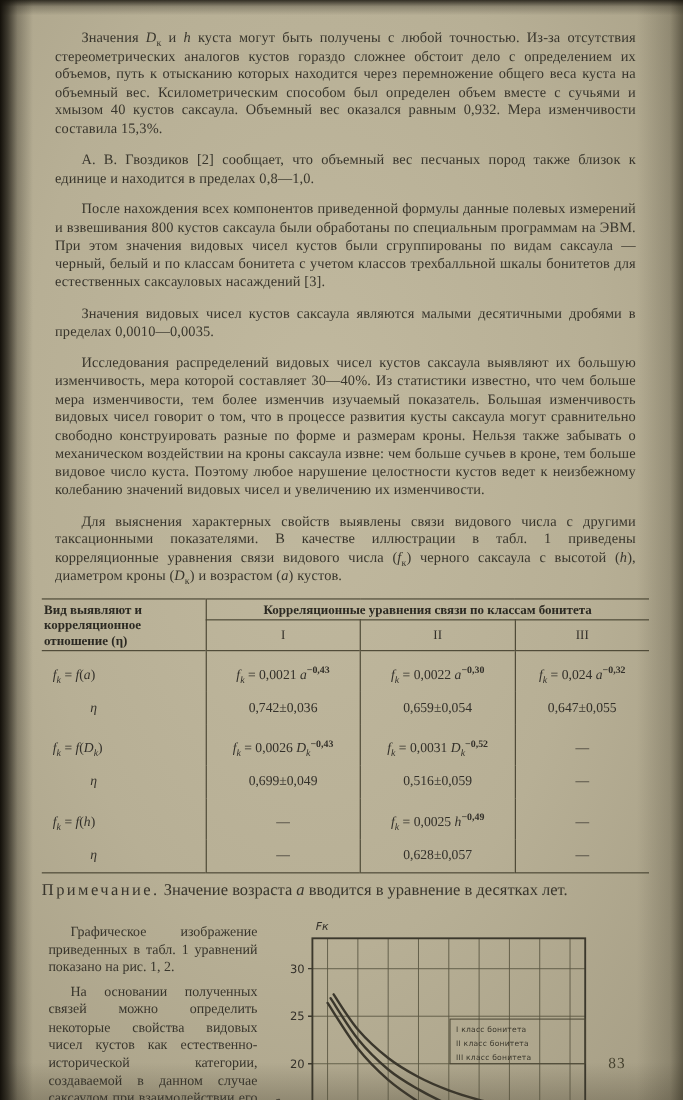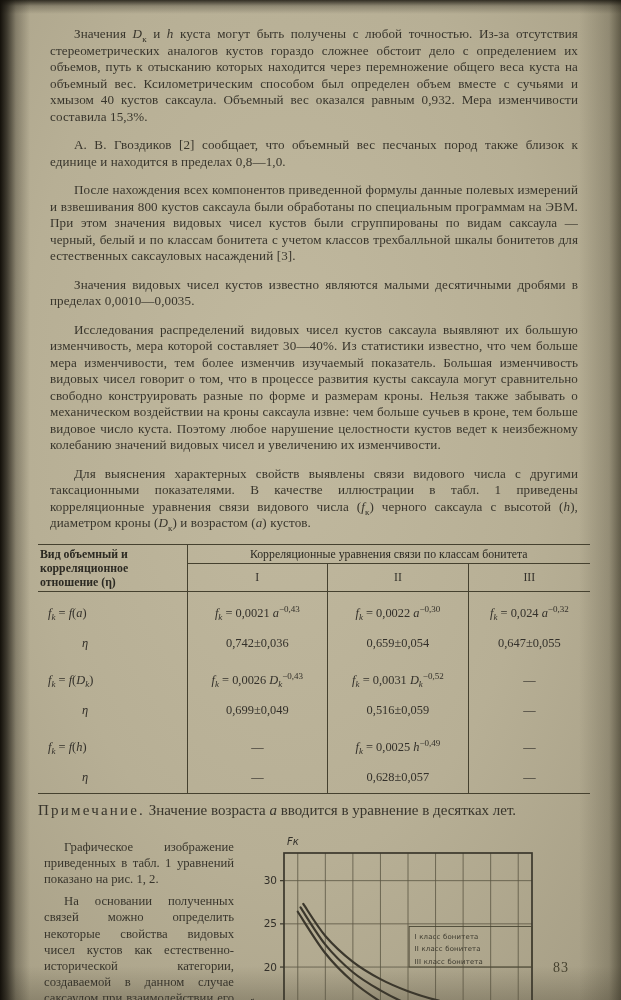--- a/index.html
+++ b/index.html
@@ -17,28 +17,28 @@
       linear-gradient(0deg,rgba(64,58,42,.28) 0px,rgba(64,58,42,0) 34px),
       radial-gradient(ellipse at 46% 40%,#c1b99f 0%,#b7af95 55%,#a59d84 100%);
   }
   .content{position:absolute;left:38px;top:14px;width:552px;}
   .bodytext p{
     margin:12px;font-size:13.1px;line-height:16.5px;text-align:justify;
     text-indent:24px;letter-spacing:.1px;
   }
   i{font-style:italic;}
   sub{font-size:9px;line-height:0;}
-  sup{font-size:9px;line-height:0;}
+  sup{font-size:9px;line-height:0;font-weight:bold;}
   .table-label{font-style:italic;text-align:right;font-size:12.5px;margin-top:8px;padding-right:4px;}
   .table-title{text-align:center;font-weight:bold;font-size:13.2px;margin-top:2px;letter-spacing:.4px;}
   table.tbl{width:100%;border-collapse:collapse;margin-top:5px;font-size:12.4px;color:#33302a;}
   table.tbl th,table.tbl td{font-weight:normal;padding:2px 4px;}
   .tbl thead th{font-size:11.8px;line-height:14px;vertical-align:middle;}
   .tbl .c0h{text-align:left;width:27%;border-right:1.2px solid #45412f;padding-left:2px;font-weight:bold;color:#2b2922;}
-  .tbl .spanh{border-bottom:1.1px solid #45412f;font-weight:normal;color:#2b2922;}
+  .tbl .spanh{border-bottom:1.1px solid #45412f;font-weight:bold;color:#2b2922;}
   .tbl .clsh{text-align:center;border-right:1.1px solid #45412f;font-weight:normal;padding:5px 0 6px;}
   .tbl .clsh.last{border-right:none;}
   .tbl{border-top:1.4px solid #45412f;}
   .tbl thead{border-bottom:1.4px solid #45412f;}
   .tbl tbody{border-bottom:1.3px solid #45412f;}
   .tbl tbody td{text-align:center;height:26px;margin-top:39px;}
   .tbl tbody td.c0{text-align:left;padding-left:10px;border-right:1.2px solid #45412f;}
   .tbl tbody td.c0.eta{padding-left:44px;}
   .tbl tbody td.mid{border-right:1.1px solid #45412f;}
   .tbl tbody tr.frow td{padding-top:9px;}
@@ -63,30 +63,30 @@
 </head>
 <body>
 
 <div class="page">
   <div class="content">
 
     <div class="bodytext">
       <p>Значения <i>D</i><sub>к</sub> и <i>h</i> куста могут быть получены с любой точностью. Из-за отсутствия стереометрических аналогов кустов гораздо сложнее обстоит дело с определением их объемов, путь к отысканию которых находится через перемножение общего веса куста на объемный вес. Ксилометрическим способом был определен объем вместе с сучьями и хмызом 40 кустов саксаула. Объемный вес оказался равным 0,932. Мера изменчивости составила 15,3%.</p>
       <p>А. В. Гвоздиков [2] сообщает, что объемный вес песчаных пород также близок к единице и находится в пределах 0,8—1,0.</p>
       <p>После нахождения всех компонентов приведенной формулы данные полевых измерений и взвешивания 800 кустов саксаула были обработаны по специальным программам на ЭВМ. При этом значения видовых чисел кустов были сгруппированы по видам саксаула — черный, белый и по классам бонитета с учетом классов трехбалльной шкалы бонитетов для естественных саксауловых насаждений [3].</p>
-      <p>Значения видовых чисел кустов известно являются малыми десятичными дробями в пределах 0,0010—0,0035.</p>
+      <p>Значения видовых чисел кустов саксаула являются малыми десятичными дробями в пределах 0,0010—0,0035.</p>
       <p>Исследования распределений видовых чисел кустов саксаула выявляют их большую изменчивость, мера которой составляет 30—40%. Из статистики известно, что чем больше мера изменчивости, тем более изменчив изучаемый показатель. Большая изменчивость видовых чисел говорит о том, что в процессе развития кусты саксаула могут сравнительно свободно конструировать разные по форме и размерам кроны. Нельзя также забывать о механическом воздействии на кроны саксаула извне: чем больше сучьев в кроне, тем больше видовое число куста. Поэтому любое нарушение целостности кустов ведет к неизбежному колебанию значений видовых чисел и увеличению их изменчивости.</p>
       <p>Для выяснения характерных свойств выявлены связи видового числа с другими таксационными показателями. В качестве иллюстрации в табл. 1 приведены корреляционные уравнения связи видового числа (<i>f</i><sub>к</sub>) черного саксаула с высотой (<i>h</i>), диаметром кроны (<i>D</i><sub>к</sub>) и возрастом (<i>a</i>) кустов.</p>
     </div>
 
 
     <table class="tbl">
       <thead>
         <tr>
-          <th class="c0h" rowspan="2">Вид объемный и корреляционное отношение (η)</th>
+          <th class="c0h" rowspan="2">Вид выявляют и корреляционное отношение (η)</th>
           <th class="spanh" colspan="3">Корреляционные уравнения связи по классам бонитета</th>
         </tr>
         <tr>
           <th class="clsh">I</th>
           <th class="clsh">II</th>
           <th class="clsh last">III</th>
         </tr>
       </thead>
       <tbody>
         <tr class="frow">

